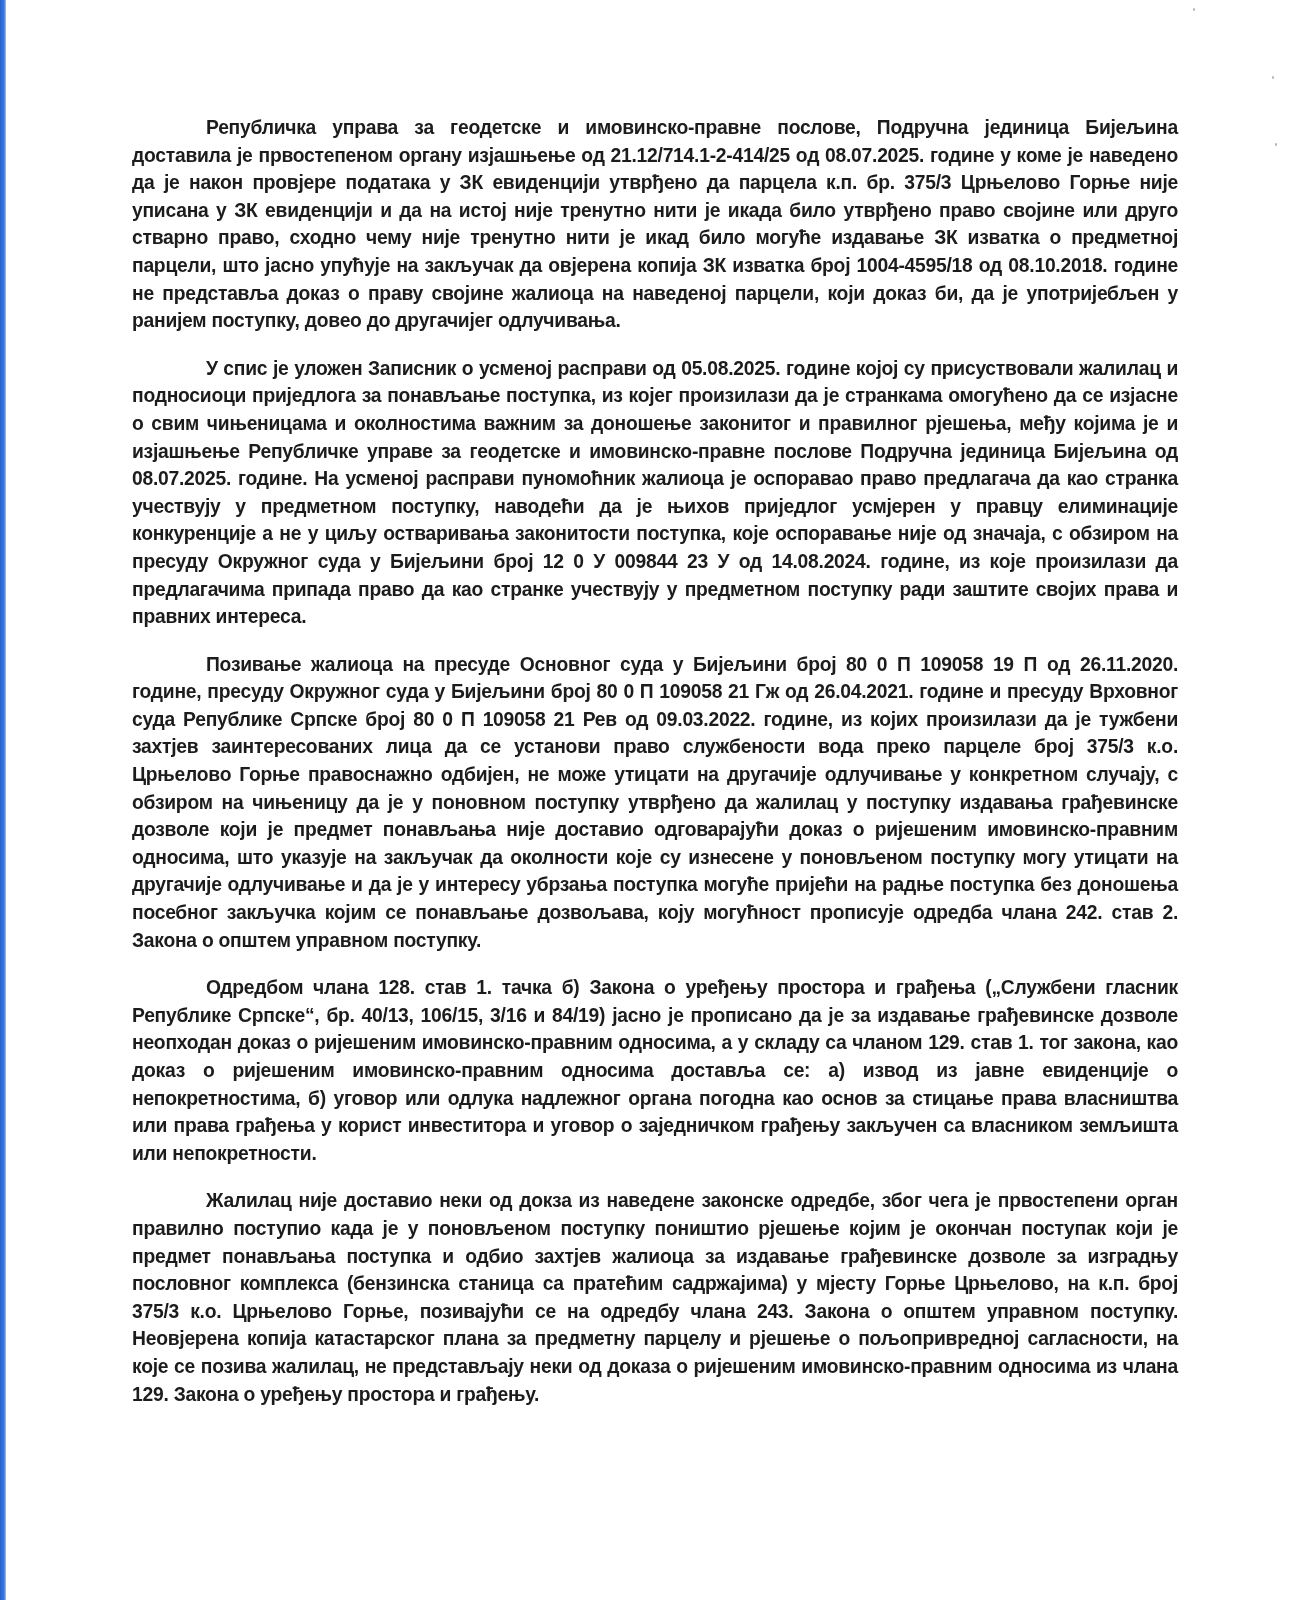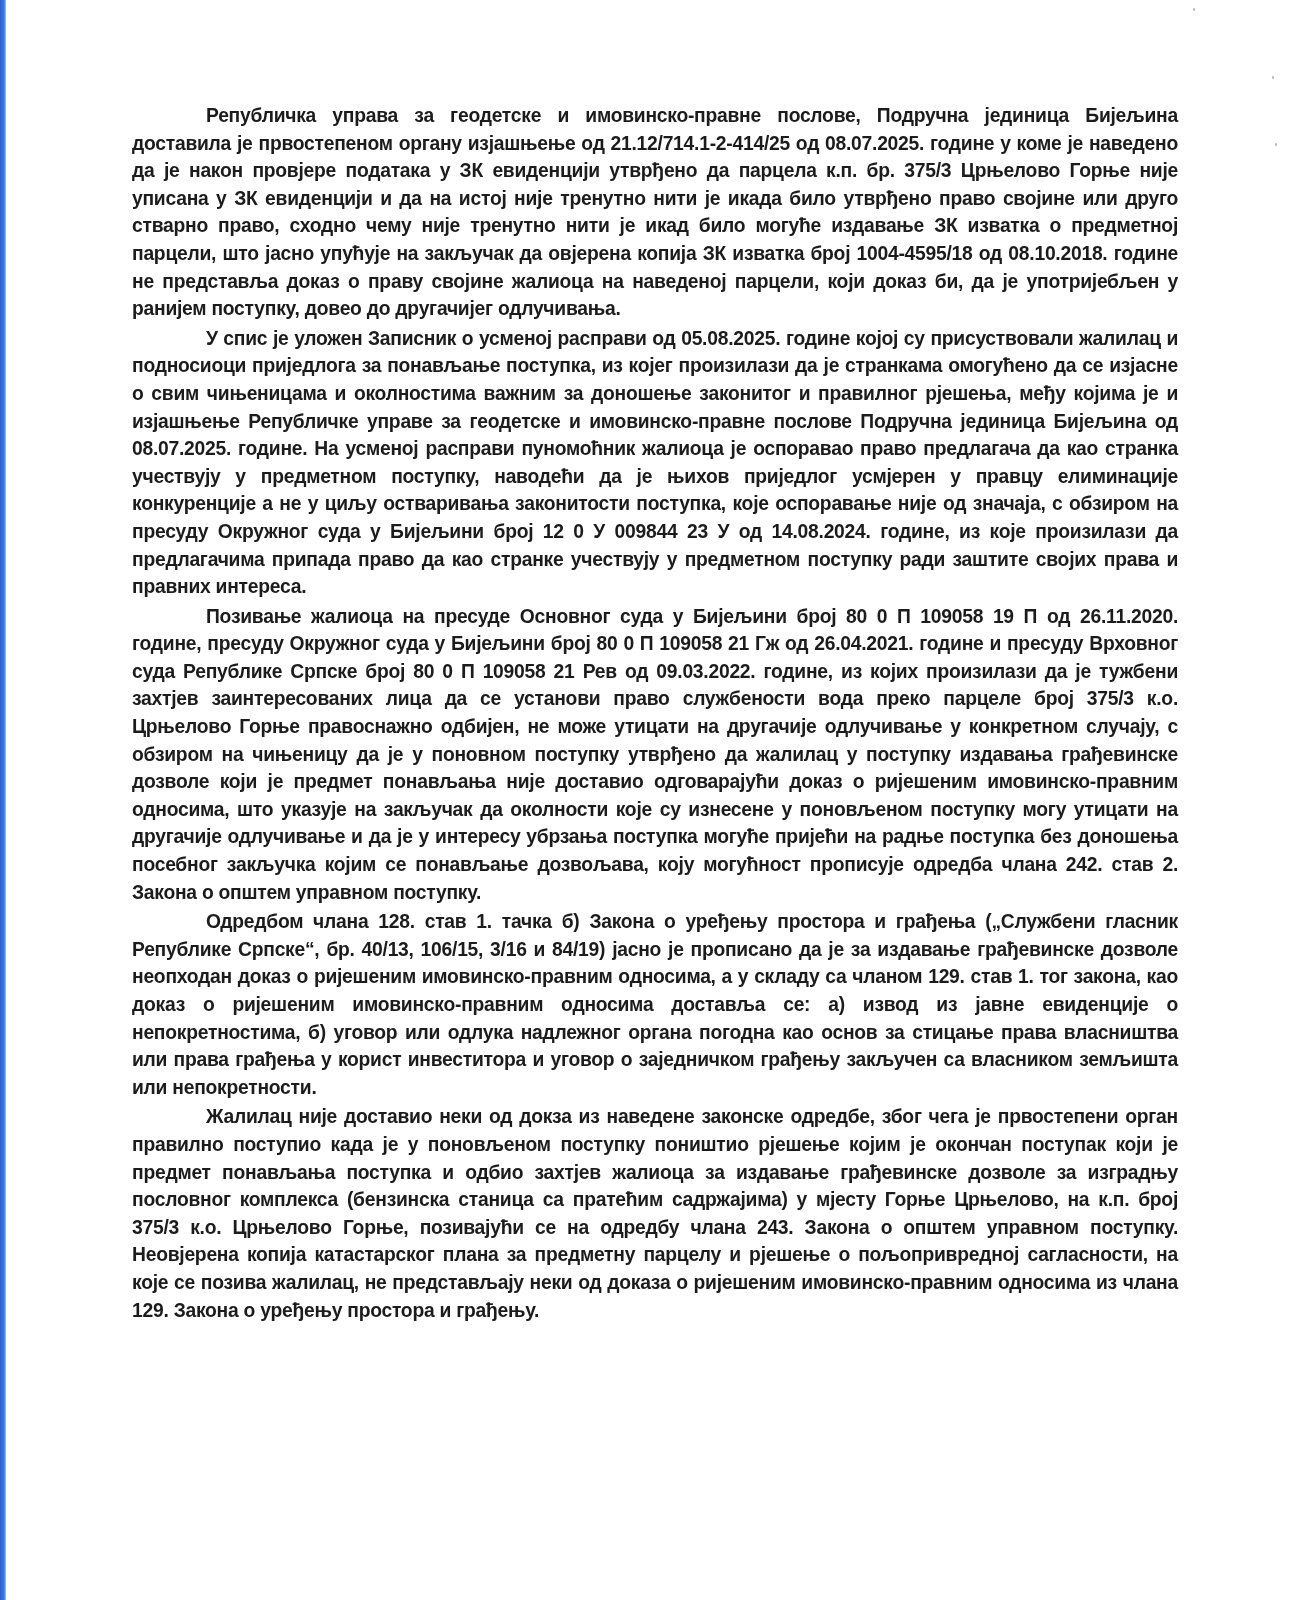--- a/index.html
+++ b/index.html
@@ -17,38 +17,38 @@
       position: absolute;
       left: 0;
       top: 0;
       width: 6px;
       height: 1600px;
       background: linear-gradient(to right, #2a62c9 0px, #3a78e0 4px, #a9c4ee 6px);
     }
     .page {
       position: absolute;
       left: 132px;
-      top: 102px;
+      top: 114px;
       width: 1046px;
       font-family: "Liberation Sans", sans-serif;
       font-size: 19.3px;
       line-height: 27.6px;
       color: #1c1c1c;
       font-weight: 600;
       -webkit-font-smoothing: antialiased;
     }
     .para {
       margin: 0;
       text-align: justify;
       text-indent: 74px;
       letter-spacing: -0.25px;
       word-spacing: 0px;
     }
     .para + .para {
-      margin-top: 2px;
+      margin-top: 20px;
     }
     .speck {
       position: absolute;
       width: 2px;
       height: 3px;
       background: #9a9a9a;
       border-radius: 1px;
       opacity: 0.7;
     }
   </style>

